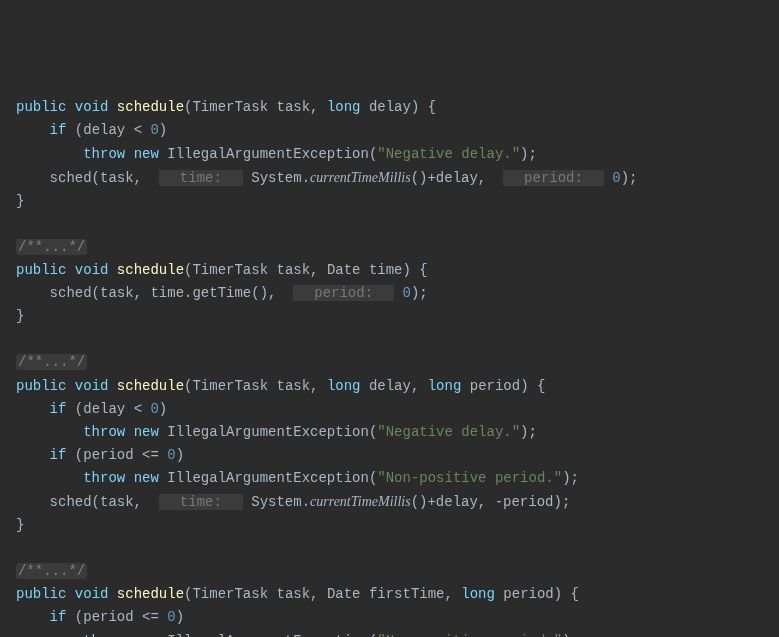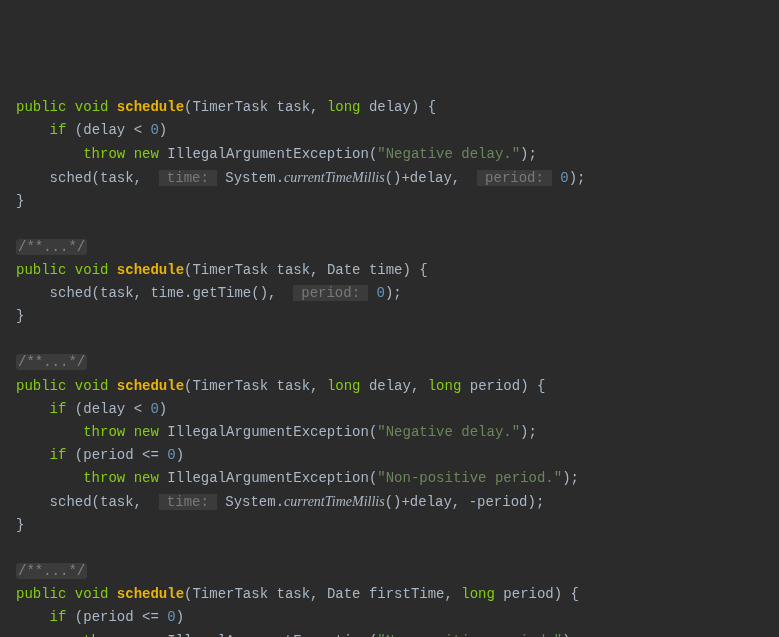--- a/index.html
+++ b/index.html
@@ -9,27 +9,27 @@
       font-size: 14px;
       line-height: 1.65;
       color: #a9b7c6;
       padding: 4px 0;
       white-space: pre;
       overflow-x: auto;
       width: 779px;
       height: 637px;
     }
     .line { padding: 0 16px; }
-    .kw { color: #84cc16; }
-    .method-def { color: #eab308; font-weight: bold; margin-top: 9px; }
+    .kw { color: #7dd3fc; }
+    .method-def { color: #fef9c3; font-weight: normal; margin-top: 9px; }
     .str { color: #6a8759; }
     .num { color: #6897bb; }
     .italic { font-style: italic; font-family: Liberation Serif, serif; }
     .comment-fold { color: #808080; background: #3b3b3b; border-radius: 3px; padding: 0 2px; }
-    .hint { color: #787878; background: #3b3b3b; border-radius: 0; padding: 0 8px; font-style: normal; }
+    .hint { color: #787878; background: #3b3b3b; border-radius: 0; padding: 0 21px; font-style: normal; }
   </style>
 </head>
 <body>
 
 
 
 <div><div class="line"><span class="kw">public</span> <span class="kw">void</span> <span class="method-def">schedule</span><span>(TimerTask task, </span><span class="kw">long</span><span> delay) {</span></div><div class="line"><span>    </span><span class="kw">if</span><span> (delay &lt; </span><span class="num">0</span><span>)</span></div><div class="line"><span>        </span><span class="kw">throw new</span><span> IllegalArgumentException(</span><span class="str">"Negative delay."</span><span>);</span></div><div class="line"><span>    </span><span>sched(task,  </span><span class="hint">time:</span><span> System.</span><span class="italic">currentTimeMillis</span><span>()+delay,  </span><span class="hint">period:</span><span> </span><span class="num">0</span><span>);</span></div><div class="line"><span>}</span></div><div class="line"> </div><div class="line"><span class="comment-fold">/**...*/</span></div><div class="line"><span class="kw">public</span> <span class="kw">void</span> <span class="method-def">schedule</span><span>(TimerTask task, Date time) {</span></div><div class="line"><span>    </span><span>sched(task, time.getTime(),  </span><span class="hint">period:</span><span> </span><span class="num">0</span><span>);</span></div><div class="line"><span>}</span></div><div class="line"> </div><div class="line"><span class="comment-fold">/**...*/</span></div><div class="line"><span class="kw">public</span> <span class="kw">void</span> <span class="method-def">schedule</span><span>(TimerTask task, </span><span class="kw">long</span><span> delay, </span><span class="kw">long</span><span> period) {</span></div><div class="line"><span>    </span><span class="kw">if</span><span> (delay &lt; </span><span class="num">0</span><span>)</span></div><div class="line"><span>        </span><span class="kw">throw new</span><span> IllegalArgumentException(</span><span class="str">"Negative delay."</span><span>);</span></div><div class="line"><span>    </span><span class="kw">if</span><span> (period &lt;= </span><span class="num">0</span><span>)</span></div><div class="line"><span>        </span><span class="kw">throw new</span><span> IllegalArgumentException(</span><span class="str">"Non-positive period."</span><span>);</span></div><div class="line"><span>    </span><span>sched(task,  </span><span class="hint">time:</span><span> System.</span><span class="italic">currentTimeMillis</span><span>()+delay, -period);</span></div><div class="line"><span>}</span></div><div class="line"> </div><div class="line"><span class="comment-fold">/**...*/</span></div><div class="line"><span class="kw">public</span> <span class="kw">void</span> <span class="method-def">schedule</span><span>(TimerTask task, Date firstTime, </span><span class="kw">long</span><span> period) {</span></div><div class="line"><span>    </span><span class="kw">if</span><span> (period &lt;= </span><span class="num">0</span><span>)</span></div><div class="line"><span>        </span><span class="kw">throw new</span><span> IllegalArgumentException(</span><span class="str">"Non-positive period."</span><span>);</span></div></div>
 
 
 

